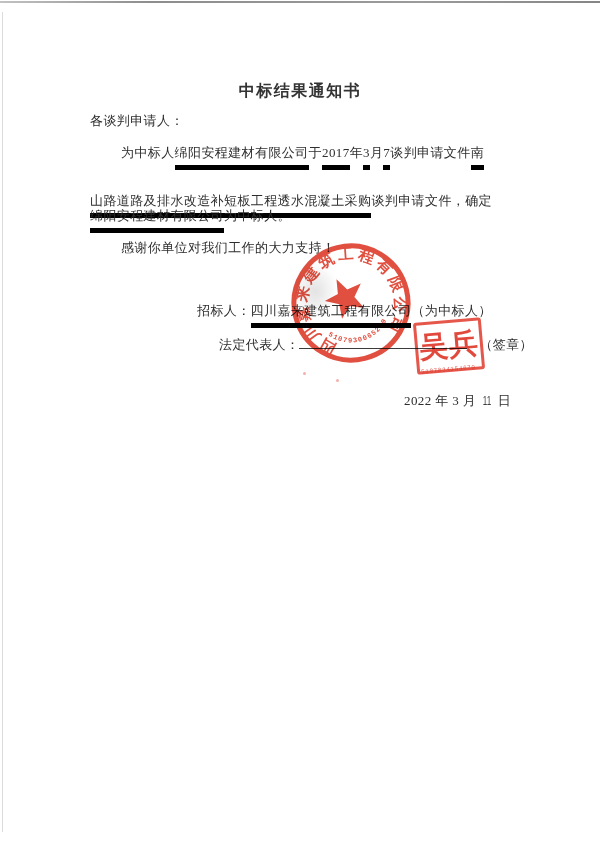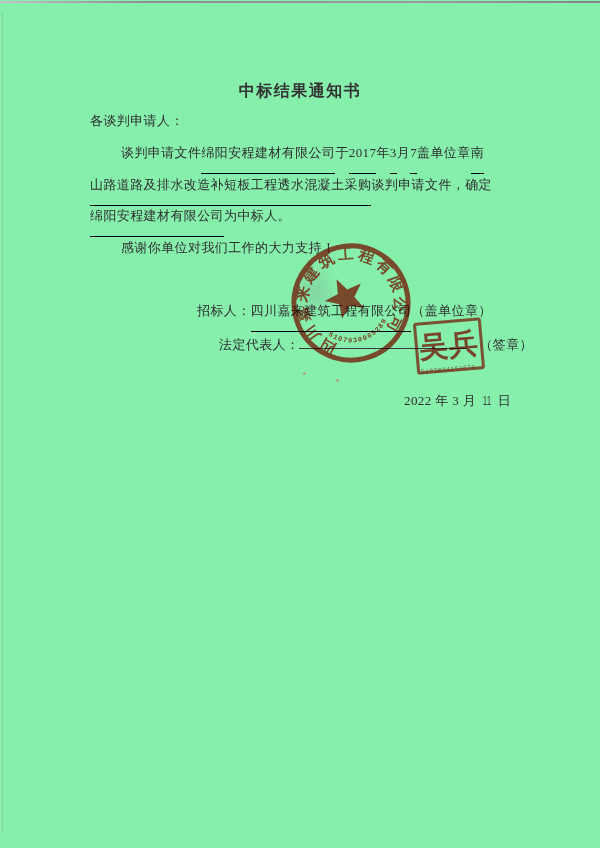--- a/index.html
+++ b/index.html
@@ -1,29 +1,29 @@
 <!DOCTYPE html>
 <html><head>
 <meta charset="utf-8">
 <style>
   html,body{margin:0;padding:0;}
   body{background:#e9e9e9;font-family:"Liberation Serif","DejaVu Serif",serif;}
   .page{
     position:relative;width:600px;height:848px;margin:0 auto;
-    background:#86efac;overflow:hidden;color:#2e2e2e;
+    background:#ffffff;overflow:hidden;color:#2e2e2e;
   }
   
   .scan-top{position:absolute;top:1px;left:0;width:600px;height:2px;
     background:linear-gradient(to right,#c2c2c2,#8d8d8d 25%,#9b9b9b 70%,#858585);}
   .scan-left{position:absolute;top:12px;left:2px;width:1px;height:820px;
     background:rgba(130,130,130,.28);}
   .line{position:absolute;font-size:13px;letter-spacing:.4px;white-space:nowrap;}
   .title{top:81px;left:0;width:600px;text-align:center;font-size:16px;font-weight:bold;
     font-family:"Liberation Sans","DejaVu Sans",sans-serif;letter-spacing:1.5px;color:#333;}
-  .u{border-bottom:1px solid #000000;padding-bottom:13px;}
+  .u{border-bottom:5px solid #000000;padding-bottom:5px;}
   .blank-u{display:inline-block;width:168px;height:13px;border-bottom:1.4px solid #3a3a3a;}
   .sig-note{margin-left:12px;}
   
   .round-seal{position:absolute;left:276px;top:228px;width:150px;height:150px;
     transform:rotate(-14deg);mix-blend-mode:multiply;opacity:.93;}
   .round-seal svg{display:block;}
   
   .square-seal{position:absolute;left:415px;top:320px;width:62px;height:46px;
     border:3px solid rgba(224,58,44,.85);border-radius:3px;transform:rotate(-5deg);
     mix-blend-mode:multiply;display:flex;align-items:center;justify-content:center;}
@@ -48,37 +48,37 @@
   <div class="scan-top"></div>
   <div class="scan-left"></div>
 
   <div class="line title">中标结果通知书</div>
 
   <div class="line" style="top:112px;left:90px;">
     <span>各谈判申请人：</span>
   </div>
 
   <div class="line" style="top:144px;left:121px;">
-    <span>谈判申请文件</span><span class="u">绵阳安程建材有限公司</span><span>于</span><span class="u">2017</span><span>年</span><span class="u">3</span><span>月</span><span class="u">7</span><span>盖单位章</span><span class="u">南</span>
+    <span>为中标人</span><span class="u">绵阳安程建材有限公司</span><span>于</span><span class="u">2017</span><span>年</span><span class="u">3</span><span>月</span><span class="u">7</span><span>谈判申请文件</span><span class="u">南</span>
   </div>
 
-  <div class="line" style="top:176px;left:90px;">
+  <div class="line" style="top:192px;left:90px;">
     <span class="u">山路道路及排水改造补短板工程透水混凝土采购</span><span>谈判申请文件，确定</span>
   </div>
 
   <div class="line" style="top:207px;left:90px;text-align:center;">
     <span class="u">绵阳安程建材有限公司</span><span>为中标人。</span>
   </div>
 
   <div class="line" style="top:239px;left:121px;">
     <span>感谢你单位对我们工作的大力支持！</span>
   </div>
 
   <div class="line" style="top:302px;left:197px;">
-    <span>招标人：</span><span class="u">四川嘉来建筑工程有限公司</span><span>（盖单位章）</span>
+    <span>招标人：</span><span class="u">四川嘉来建筑工程有限公司</span><span>（为中标人）</span>
   </div>
 
   <div class="line" style="top:335px;left:197px;margin-left:22px;">
     <span>法定代表人：</span><span class="blank-u"></span><span class="sig-note">（签章）</span>
   </div>
 
   <div class="line" style="top:362px;left:404px;margin-top:30px;">
     <span>2022 年 3 月 </span><span class="date-day">11</span><span> 日</span>
   </div>
 

